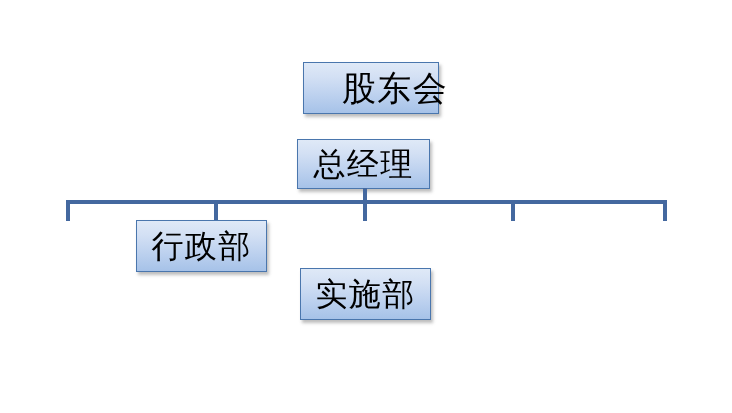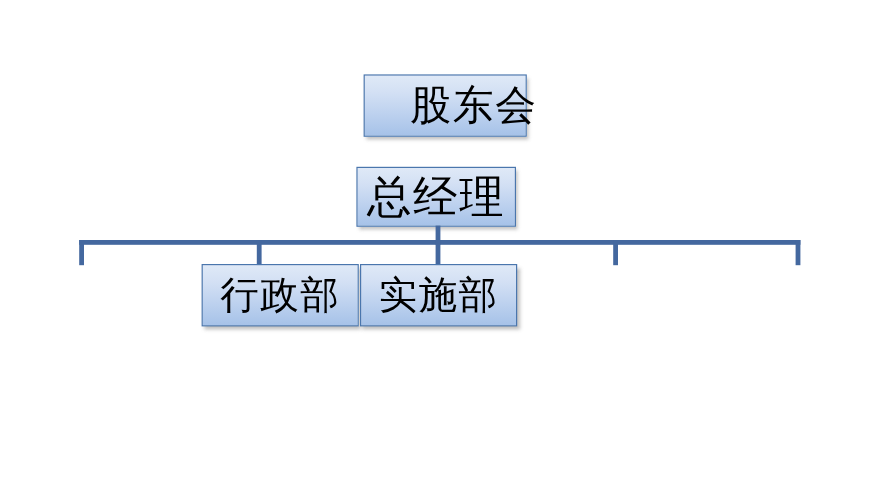--- a/index.html
+++ b/index.html
@@ -45,33 +45,33 @@
     height: 52px;
     font-size: 34px;
     padding-left: 48px;
   }
 
   .node-mid {
     left: 297px;
     top: 139px;
     width: 133px;
     height: 50px;
-    font-size: 37px;
+    font-size: 32px;
   }
 
   .node-leaf {
     top: 220px;
     width: 131px;
     height: 52px;
     font-size: 32px;
   }
 
   .leaf-0 { left: 4px; }
-  .leaf-1 { left: 168px; font-family: Liberation Serif, serif; }
-  .leaf-2 { left: 300px; }
+  .leaf-1 { left: 136px; font-family: Liberation Serif, serif; }
+  .leaf-2 { left: 300px; margin-top: 48px; }
   .leaf-3 { left: 449px; }
   .leaf-4 { left: 597px; }
 
   
   .conn {
     position: absolute;
     background: #44689f;
   }
 
   

